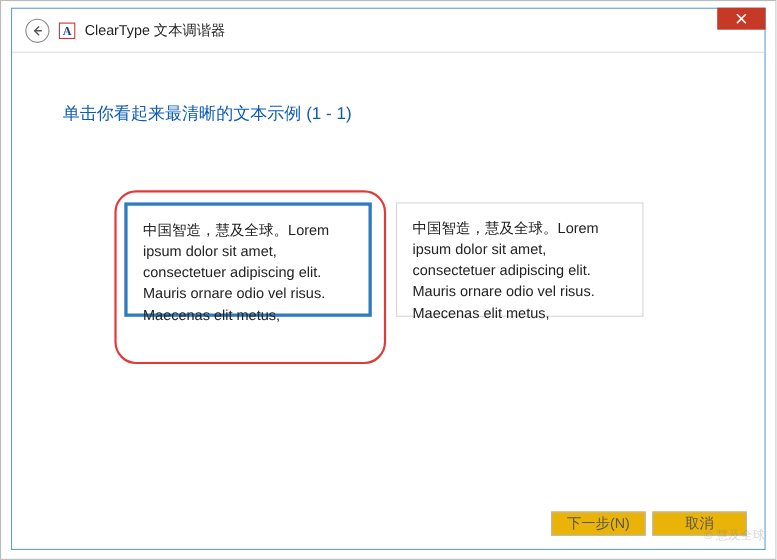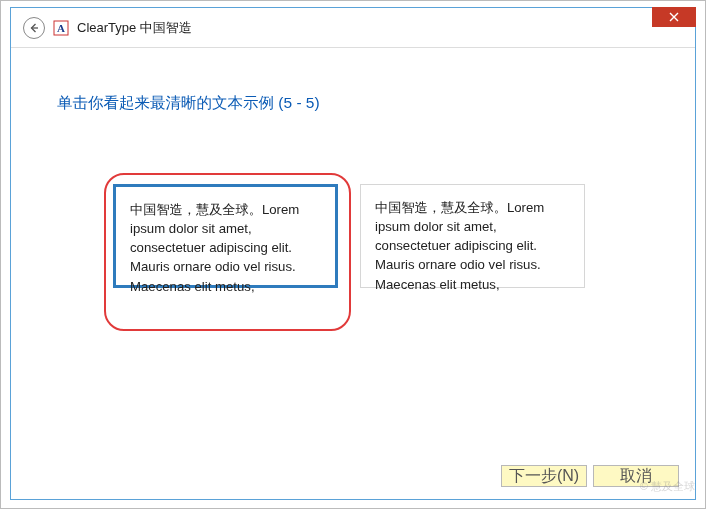--- a/index.html
+++ b/index.html
@@ -14,21 +14,21 @@
     .app-icon { width: 16px; height: 16px; display: flex; align-items: center; justify-content: center; }
     .title-text { font-size: 13px; color: #222; }
     .content { padding: 45px 46px 0 46px; }
     .instruction { color: #0b5bb5; font-size: 15.5px; margin-bottom: 70px; }
     .samples { display: flex; gap: 22px; padding-left: 56px; }
     .sample { width: 225px; height: 104px; padding: 13px 14px; font-size: 13.2px; line-height: 1.45; color: #222; cursor: pointer; }
     .sample.selected { border: 3px solid #2e7bbd; position: relative; }
     .sample.unselected { border: 1px solid #d6d6d6; }
     .highlight-ring { position: absolute; left: -12px; top: -14px; width: 247px; height: 158px; border: 2px solid #e13a3a; border-radius: 20px; pointer-events: none; }
     .footer { position: absolute; bottom: 12px; right: 16px; display: flex; gap: 6px; }
-    .footer-btn { width: 86px; height: 22px; border: 1px solid #b8b8b8; background: #fef9c3; font-size: 16px; color: #555; cursor: pointer; display: flex; align-items: center; justify-content: center; }
+    .footer-btn { width: 86px; height: 22px; border: 1px solid #b8b8b8; background: #eab308; font-size: 13px; color: #555; cursor: pointer; display: flex; align-items: center; justify-content: center; }
     .watermark { position: absolute; right: 10px; bottom: 14px; opacity: 0.35; pointer-events: none; font-size: 11px; color: #888; }
   </style>
 </head>
 <body>
 
 <div class="outer">
   <div class="window">
 
     <div class="close-btn">
       <span>
@@ -46,25 +46,25 @@
               <path d="M3.5 6 H10" stroke="#555" stroke-width="1.3"></path>
             </svg>
         </span>
       </div>
       <div class="app-icon">
         <svg width="16" height="16" viewBox="0 0 16 16">
             <rect x="1" y="1" width="14" height="14" fill="#fff" stroke="#c33" stroke-width="1"></rect>
             <text x="8" y="12" font-size="11" font-family="serif" fill="#1a3a8a" text-anchor="middle" font-weight="bold">A</text>
           </svg>
       </div>
-      <div class="title-text">ClearType 中国智造</div>
+      <div class="title-text">ClearType 文本调谐器</div>
     </div>
 
     <div class="content">
-      <div class="instruction">单击你看起来最清晰的文本示例 (5 - 5)</div>
+      <div class="instruction">单击你看起来最清晰的文本示例 (1 - 1)</div>
 
       <div class="samples">
         <div class="sample selected">
           <div class="highlight-ring"></div>
           <span>中国智造，慧及全球。Lorem ipsum dolor sit amet, consectetuer adipiscing elit. Mauris ornare odio vel risus. Maecenas elit metus,</span>
         </div>
         <div class="sample unselected">
           <span>中国智造，慧及全球。Lorem ipsum dolor sit amet, consectetuer adipiscing elit. Mauris ornare odio vel risus. Maecenas elit metus,</span>
         </div>
       </div>

